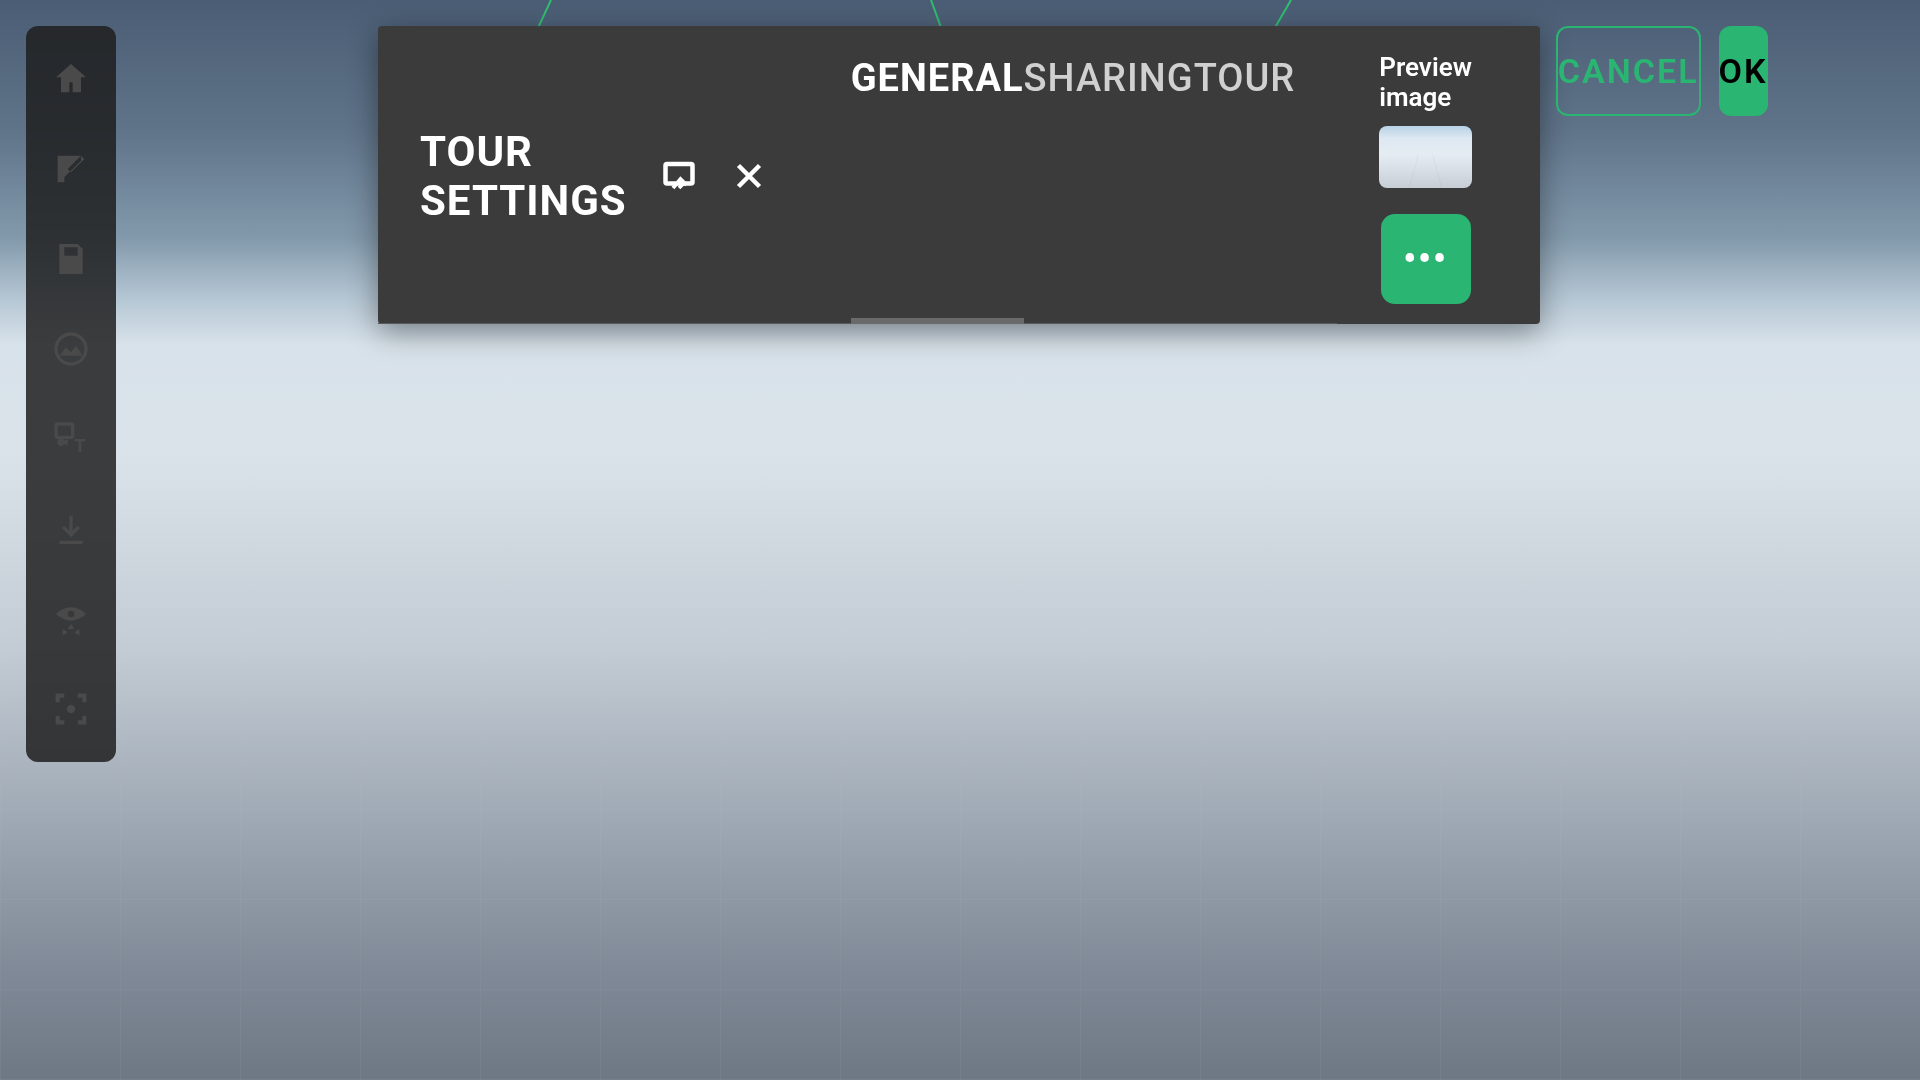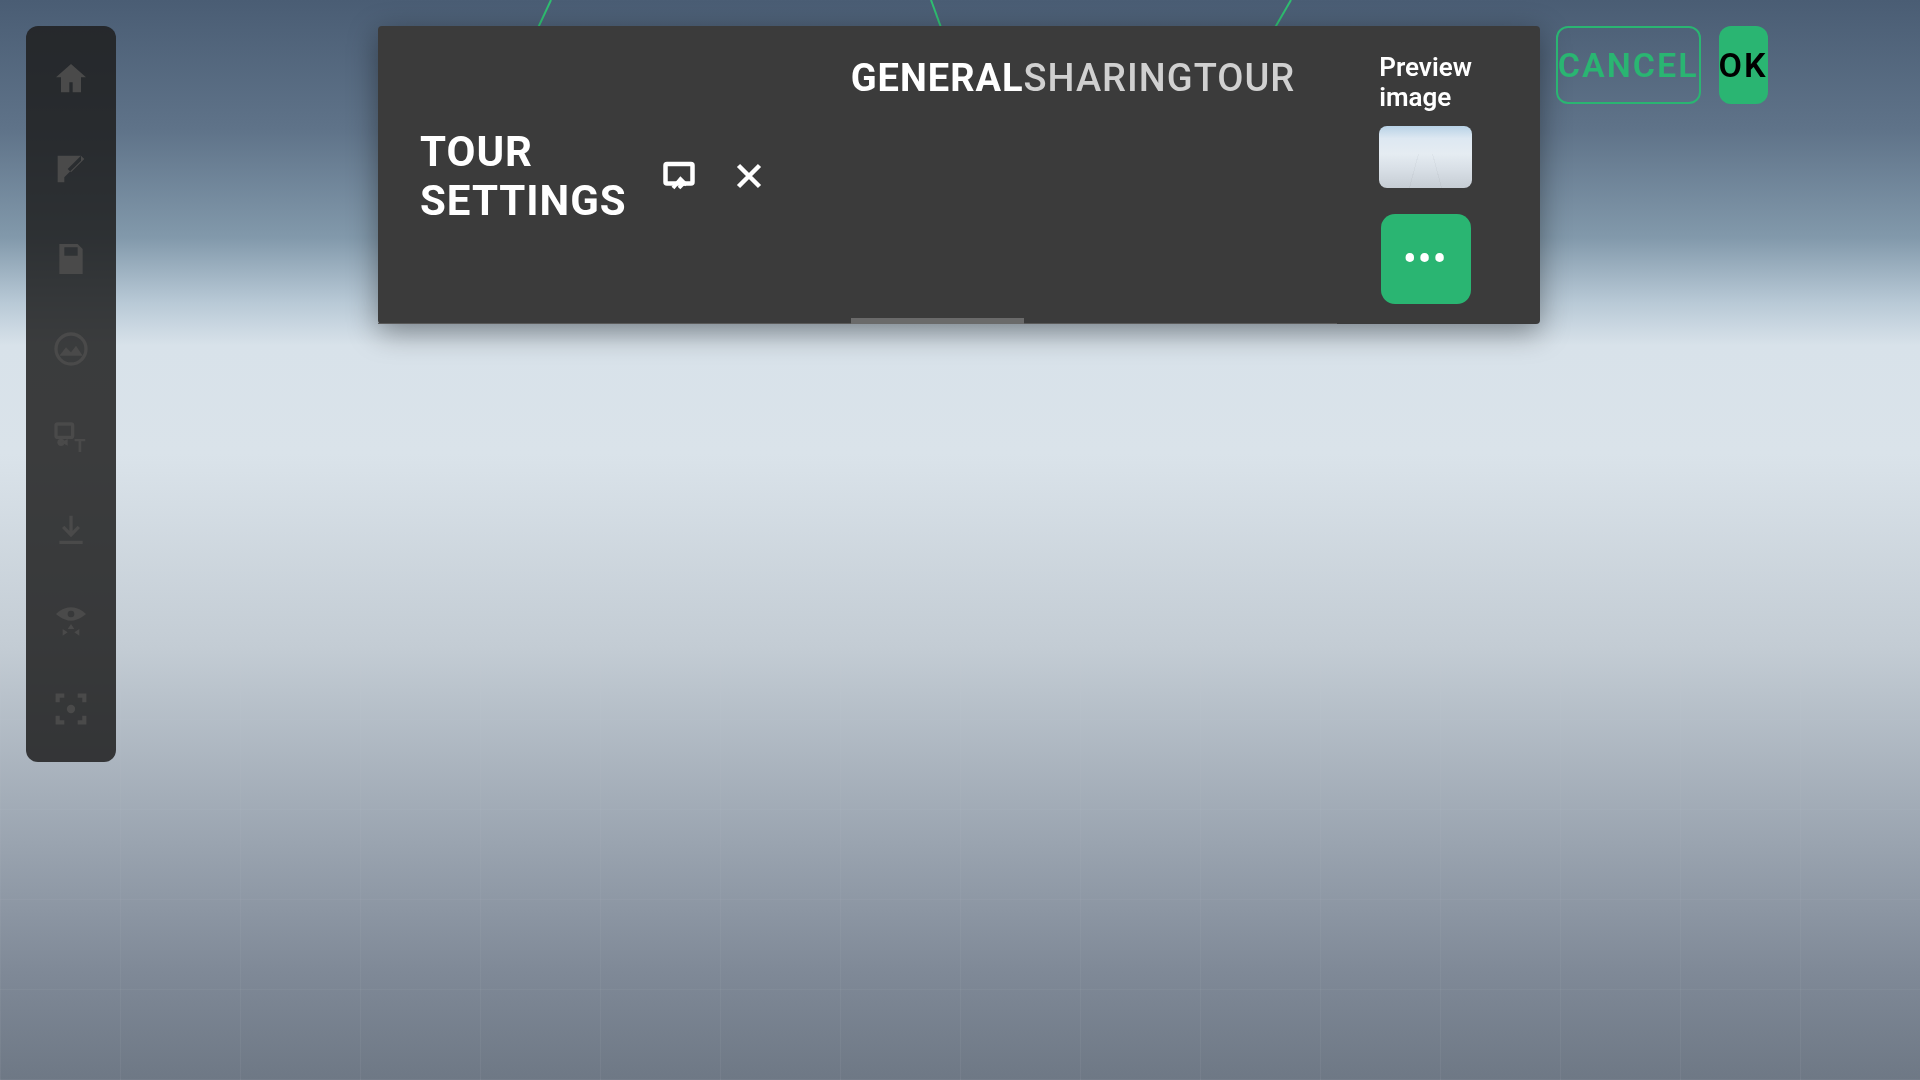--- a/index.html
+++ b/index.html
@@ -191,21 +191,21 @@
   textarea.text-input { resize:none; height: 485px; margin-top: 0; }
   .col-right .field-label:nth-of-type(2){ margin-top: 28px; }
   
   .modal-footer {
     display:flex;
     gap: 18px;
     padding: 0 42px 32px 42px;
   }
   .btn {
     flex:1;
-    height: 78px;
+    height: 90px;
     border-radius: 12px;
     font-size: 34px;
     font-weight: 600;
     letter-spacing: 2px;
     display:flex;
     align-items:center;
     justify-content:center;
     cursor:pointer;
   }
   .btn-cancel {

